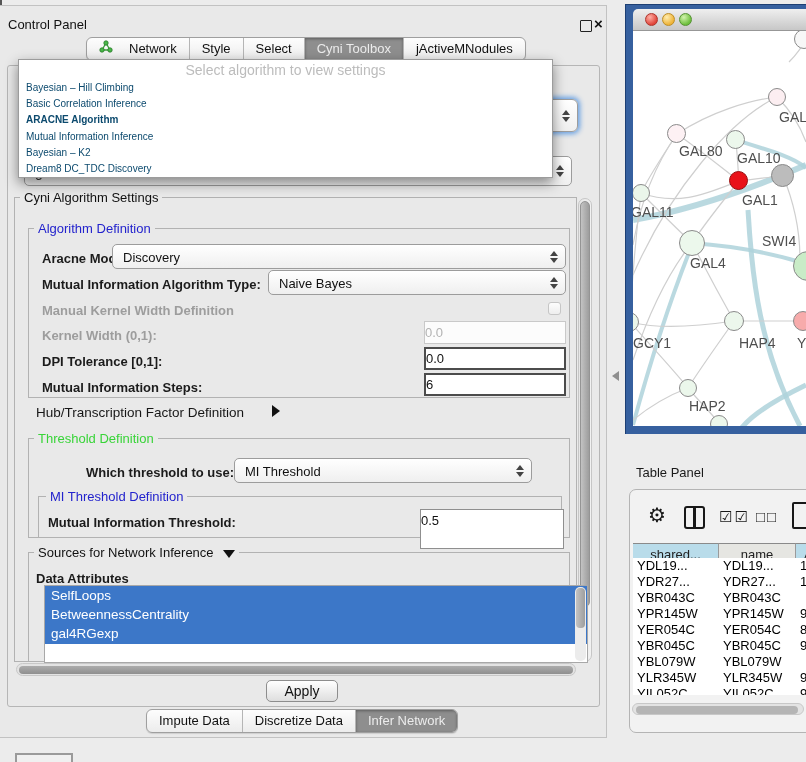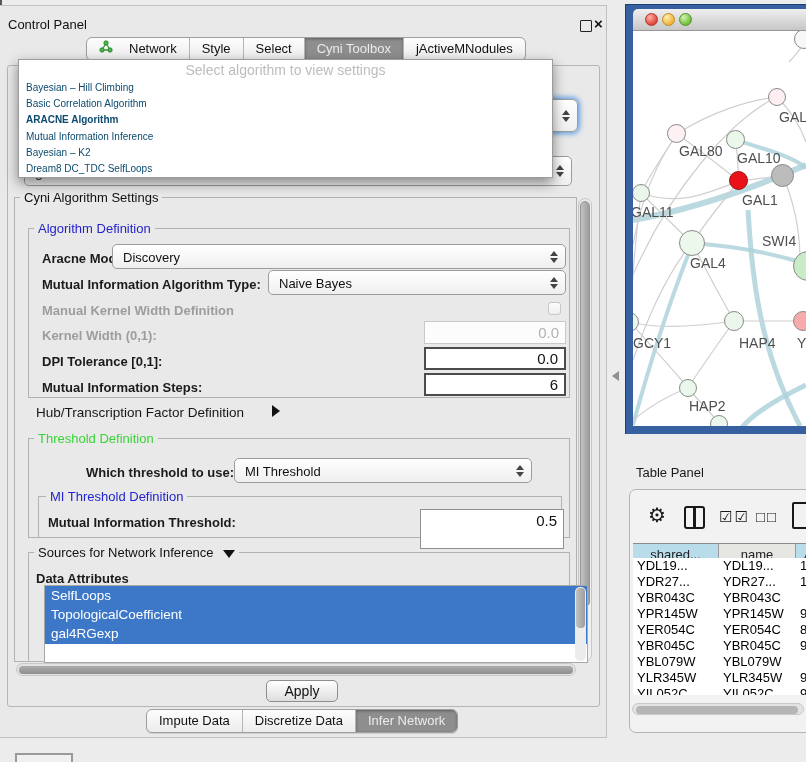--- a/index.html
+++ b/index.html
@@ -40,22 +40,22 @@
   .popup .ph{height:20px;line-height:20px;text-align:center;color:#bcbcbc;font-size:14px}
   .popup .item{height:16.2px;line-height:16.2px;padding-left:7px;font-size:10px;color:#0c4a6e;white-space:nowrap}
   .popup .item.bold{font-weight:bold}
   
   .group{border:1px solid #b2b2b2;box-sizing:border-box}
   .legend{font-size:13px;background:#e9e9e9;padding:0 4px;white-space:nowrap;z-index:2}
   .legend.blue{color:#2323cd}
   .legend.green{color:#38d438}
   .lbl{font-size:13px;font-weight:bold;color:#1b1b1b;white-space:nowrap}
   .lbl.dis{color:#9d9d9d}
-  .field{background:#fff;border:1px solid #8f8f8f;font-size:15px;color:#111;
-    text-align:right;box-sizing:border-box;padding-right:6px}
+  .field{background:#fff;border:1px solid #8f8f8f;font-size:13px;color:#111;
+    box-sizing:border-box;padding-right:6px}
   .field.strong{border:2px solid #4c4c4c}
   .field.dis{background:#fcfcfc;border:1px solid #c9c9c9;color:#b3b3b3}
   .checkbox{width:13px;height:13px;border:1px solid #c6c6c6;border-radius:3px;
     background:linear-gradient(#fdfdfd,#eee);box-sizing:border-box}
   .tri-right{width:0;height:0;border-top:6px solid transparent;border-bottom:6px solid transparent;border-left:8px solid #111;display:inline-block}
   .tri-down{width:0;height:0;border-left:6px solid transparent;border-right:6px solid transparent;border-top:8px solid #111;display:inline-block}
   
   .attr-list{background:#fff;border:1px solid #a8a8a8;overflow:hidden;box-sizing:border-box}
   .attr-item{height:19.2px;line-height:19.2px;padding-left:6px;font-size:13.5px;background:#3c77c8;color:#fff;white-space:nowrap}
   .list-vtrack{position:absolute;right:1px;top:1px;bottom:1px;width:11px;background:#ececec;border-radius:5px}
@@ -150,25 +150,25 @@
     <span class="combo-text" style="line-height:30px;color:#3a3a3a;font-size:14px">galFiltered.sif default node</span>
     <span class="stepper">
         <i class="up"></i>
         <i class="dn"></i>
       </span>
   </div>
 
   <div class="abs popup">
     <div class="ph">Select algorithm to view settings</div>
     <div class="item">Bayesian – Hill Climbing</div>
-    <div class="item">Basic Correlation Algorithm</div>
+    <div class="item">Basic Correlation Inference</div>
     <div class="item bold">ARACNE Algorithm</div>
     <div class="item">Mutual Information Inference</div>
     <div class="item">Bayesian – K2</div>
-    <div class="item">Dream8 DC_TDC SelfLoops</div>
+    <div class="item">Dream8 DC_TDC Discovery</div>
   </div>
 
   <div class="abs group" style="left:14px;top:191px;width:563px;height:465px"></div>
   <span class="abs legend" style="left:20px;top:184px;color:#111">Cyni Algorithm Settings</span>
 
   <div class="abs sb-track-v" style="left:578px;top:192px;width:14px;height:464px">
     <div class="sb-thumb-v" style="position:absolute;left:1px;top:2px;width:10px;height:406px"></div>
   </div>
 
   <div class="abs group" style="left:28px;top:222px;width:542px;height:170px"></div>
@@ -226,21 +226,21 @@
 
   <div class="abs group" style="left:28px;top:546px;width:542px;height:110px"></div>
   <span class="abs legend" style="left:34px;top:539px;color:#111">
     <span>Sources for Network Inference</span>
     <span class="tri-down" style="margin-left:6px;position:relative;top:1px"></span>
   </span>
   <span class="abs lbl" style="left:36px;top:565px">Data Attributes</span>
 
   <div class="abs attr-list" style="left:44px;top:579px;width:544px;height:78px">
     <div class="attr-item">SelfLoops</div>
-    <div class="attr-item">TopologicalCoefficient</div>
+    <div class="attr-item">BetweennessCentrality</div>
     <div class="attr-item">gal4RGexp</div>
     <div class="list-vtrack">
         <div class="list-vthumb"></div>
       </div>
   </div>
 
   <div class="abs sb-track-h" style="left:16px;top:657px;width:560px;height:13px">
     <div class="sb-thumb-h" style="position:absolute;left:2px;top:2px;width:554px;height:8px"></div>
   </div>
 

